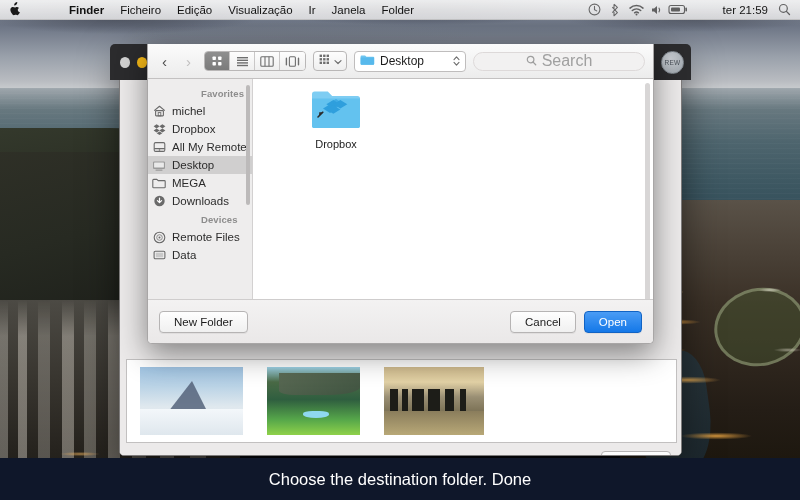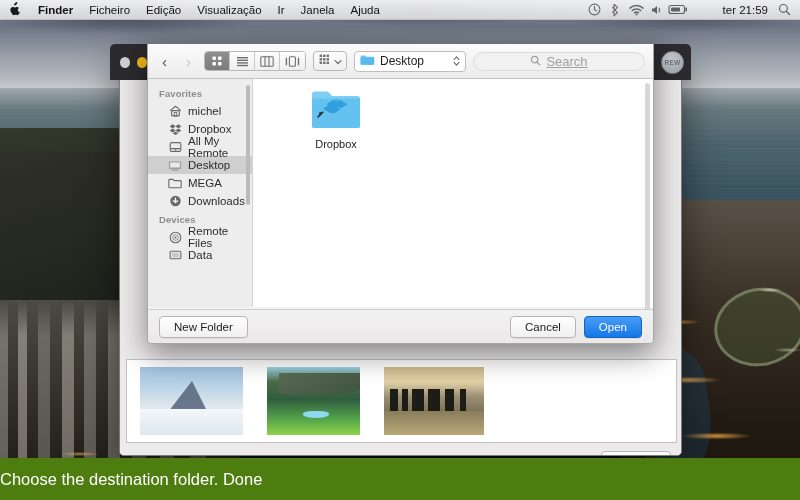--- a/index.html
+++ b/index.html
@@ -125,21 +125,21 @@
     border-bottom:1px solid rgba(0,0,0,.18);
     display:flex; align-items:center;
     font-size:11.5px; color:#121212;
     z-index:40;
   }
   .mb-apple {
     width:30px; display:flex; align-items:center; justify-content:center;
     padding-bottom:1px;
   }
   .mb-item { padding:0 8px; height:20px; line-height:20px; white-space:nowrap; }
-  .mb-item.bold { font-weight:bold; }
+  .mb-item.bold { font-weight:bold;margin-left:31px; }
   .mb-spacer { flex:1; }
   .mb-right { display:flex; align-items:center; gap:0; padding-right:5px; }
   .mb-ic { width:21px; display:flex; align-items:center; justify-content:center; opacity:.72; }
   .mb-clock { padding:0 6px; font-size:11.5px; color:#141414; white-space:nowrap;margin-left:28px; }
 
   
   #appwin {
     position:absolute; left:119px; top:44px; width:563px; height:412px;
     background:#eceaea;
     border:1px solid #7d7b7b;
@@ -295,41 +295,41 @@
     display:flex; align-items:center; gap:5px; padding:0 5px;
     position:relative;
   }
   #pathpopup .label { font-size:12px; color:#1c1c1c; }
   .stepper { margin-left:auto; display:flex; flex-direction:column; gap:1px; color:#6e6e6e; font-size:6px; line-height:5px; }
 
   #searchbox {
     width:172px; height:19px; margin-left:auto;
     background:#f2f1f1; border:1px solid #ddd9d9; border-radius:10px;
     display:flex; align-items:center; justify-content:center; gap:5px;
-    color:#a0a0a0; font-size:13px;text-decoration:underline;
+    color:#a0a0a0; font-size:16px;
   }
 
   
   #sheet-content {
     position:absolute; left:0; top:35px; right:0; bottom:36px;
     display:flex;
     background:#fff;
   }
   #sidebar {
     width:105px; background:#eeeded;
     border-right:1px solid #d3d1d1;
     padding-top:5px; overflow:hidden; position:relative;
   }
   .sb-head {
     font-size:9.5px; font-weight:bold; color:#8d8d8d;
-    padding:4px 0 3px 11px; letter-spacing:.1px;
+    padding:4px 0 3px 11px; letter-spacing:.1px;margin-left:42px;
   }
   .sb-item {
     height:18px; display:flex; align-items:center; gap:6px;
-    padding-left:20px; font-size:11.5px; color:#2c2c2c;
+    padding-left:4px; font-size:11.5px; color:#2c2c2c;
   }
   .sb-item.sel { background:#d0cfcf; }
   .sb-ic { width:14px; height:13px; display:flex; align-items:center; justify-content:center; flex:0 0 14px; }
   .sb-scroll {
     position:absolute; right:2px; top:6px; width:4px; height:120px;
     background:#bcbaba; border-radius:2px;
   }
 
   #filearea { flex:1; background:#fff; position:relative; }
   .fileitem {
@@ -337,32 +337,32 @@
     display:flex; flex-direction:column; align-items:center; gap:4px;
   }
   .fi-label { font-size:11px; color:#222; }
   .fa-scroll {
     position:absolute; right:3px; top:4px; width:5px; height:228px;
     background:#d8d6d6; border-radius:3px;
   }
 
   
   #sheet-footer {
-    position:absolute; left:0; right:0; bottom:0; height:34px;
+    position:absolute; left:0; right:0; bottom:0; height:44px;
     background:linear-gradient(180deg,#f3f2f2,#eae8e8);
     border-top:1px solid #cfcdcd;
     display:flex; align-items:center; padding:12px 11px; gap:8px;
   }
   .ft-spacer { flex:1; }
 
   
   #caption {
     position:absolute; left:0; bottom:0; width:800px; height:42px;
-    background:#4d7c0f;
-    display:flex; align-items:center; justify-content:flex-start;
+    background:#0f172a;
+    display:flex; align-items:center; justify-content:center;
     z-index:50;
   }
   #caption span { color:#fff; font-size:16.5px; }
 </style>
 </head>
 <body>
 
 <div id="desktop">
   <div class="wp-layer wp-sky"></div>
   <div class="wp-layer wp-clouds"></div>
@@ -385,21 +385,21 @@
     <svg width="12" height="14" viewBox="0 0 12 14">
         <path fill="#1a1a1a" d="M8.3 0c.1.9-.25 1.77-.8 2.38-.57.64-1.46 1.13-2.3 1.06-.11-.86.3-1.76.83-2.32C6.6.45 7.55.02 8.3 0zm2.6 10.3c-.24.56-.36.81-.67 1.3-.44.7-1.06 1.56-1.83 1.57-.68.01-.86-.44-1.78-.44-.92.01-1.12.45-1.8.44-.77-.01-1.36-.79-1.8-1.48C1.4 9.76.98 7.5 1.74 6.3c.54-.86 1.4-1.37 2.2-1.37.82 0 1.33.45 2 .45.66 0 1.06-.45 2.01-.45.72 0 1.48.39 2.02 1.07-1.78 1-1.49 3.6.93 4.3z"></path>
       </svg>
   </div>
   <div class="mb-item bold">Finder</div>
   <div class="mb-item">Ficheiro</div>
   <div class="mb-item">Edição</div>
   <div class="mb-item">Visualização</div>
   <div class="mb-item">Ir</div>
   <div class="mb-item">Janela</div>
-  <div class="mb-item">Ajuda</div>
+  <div class="mb-item">Folder</div>
   <div class="mb-spacer"></div>
   <div class="mb-right">
     <div class="mb-ic">
       <svg width="13" height="13" viewBox="0 0 13 13">
           <circle cx="6.5" cy="6.5" r="5.4" fill="none" stroke="#3a3a3a" stroke-width="1.1"></circle>
           <path d="M6.5 3.4V6.6l2.2 1.3" fill="none" stroke="#3a3a3a" stroke-width="1.1" stroke-linecap="round"></path>
         </svg>
     </div>
     <div class="mb-ic">
       <svg width="9" height="14" viewBox="0 0 9 14">

